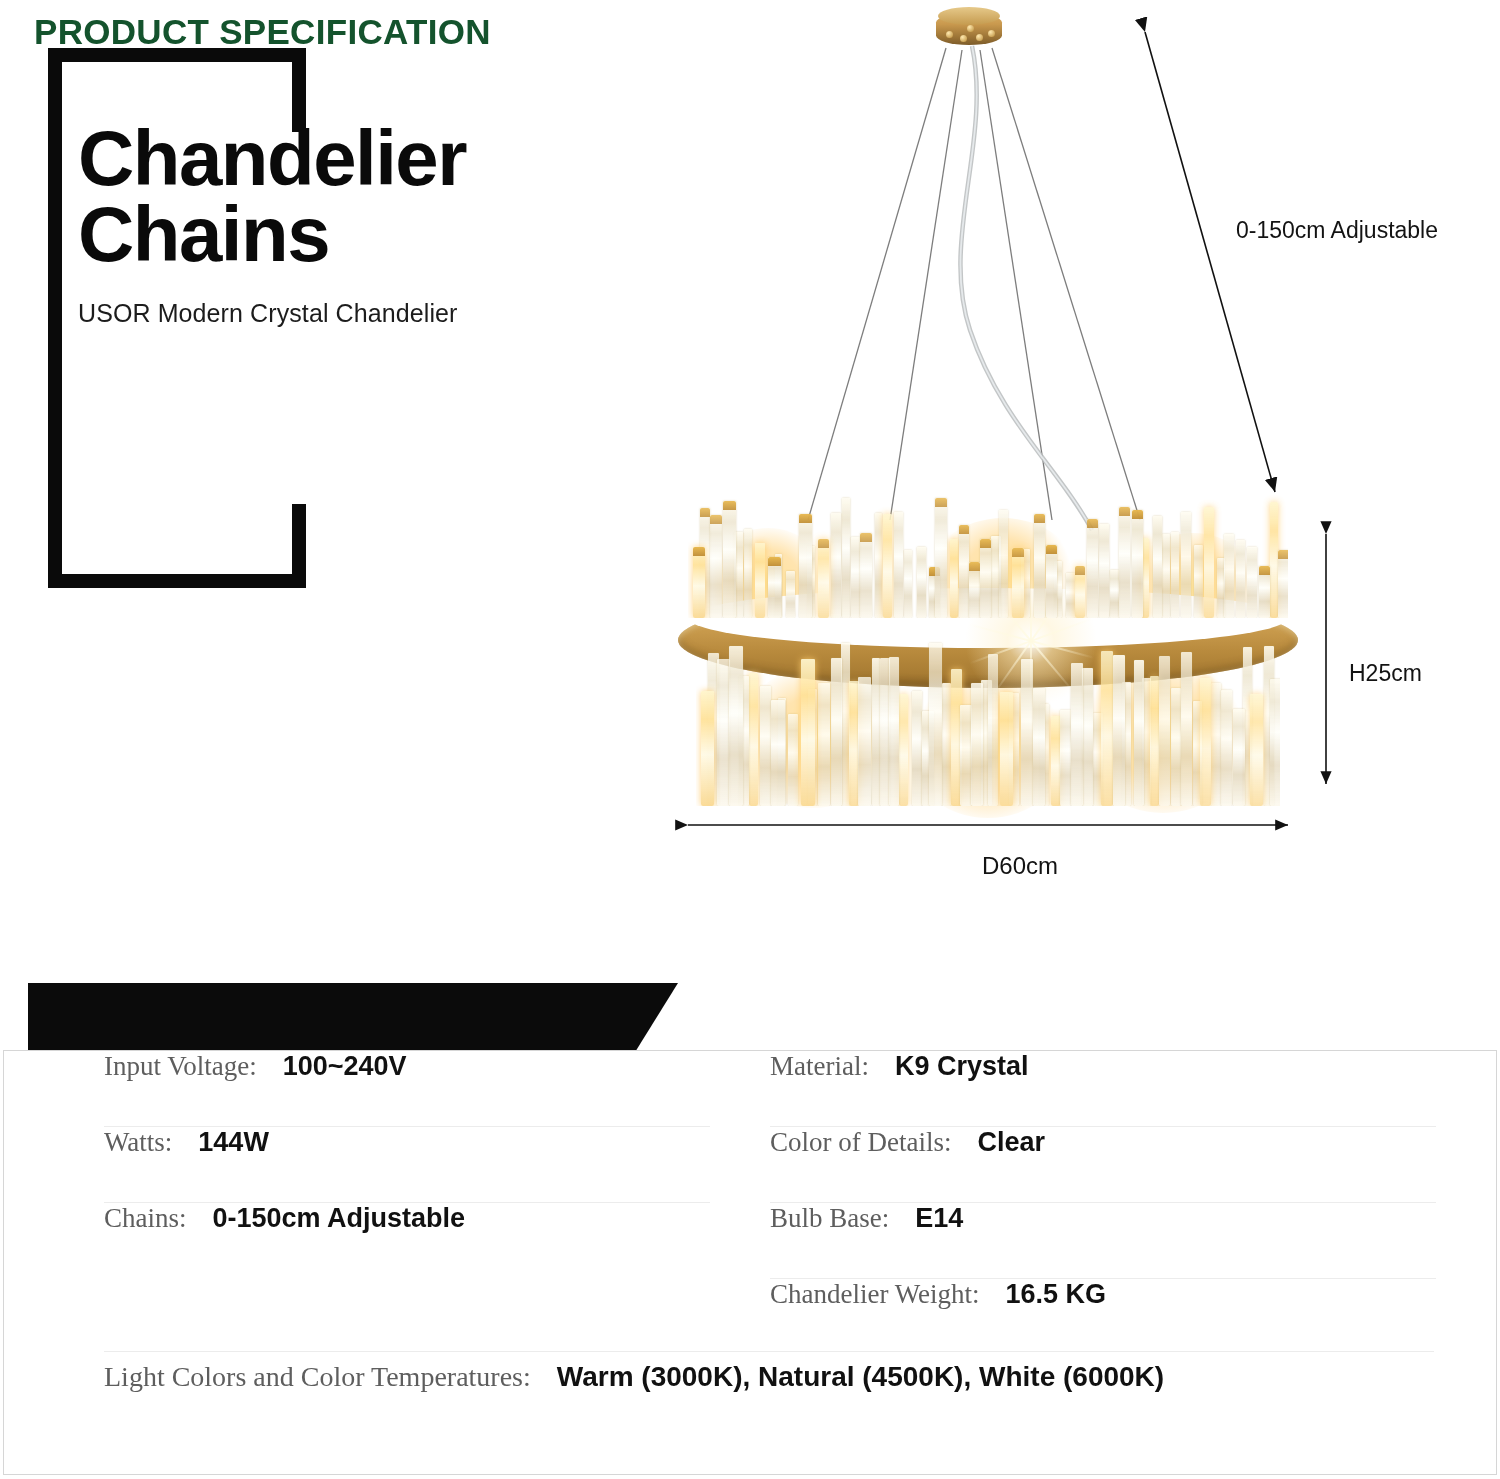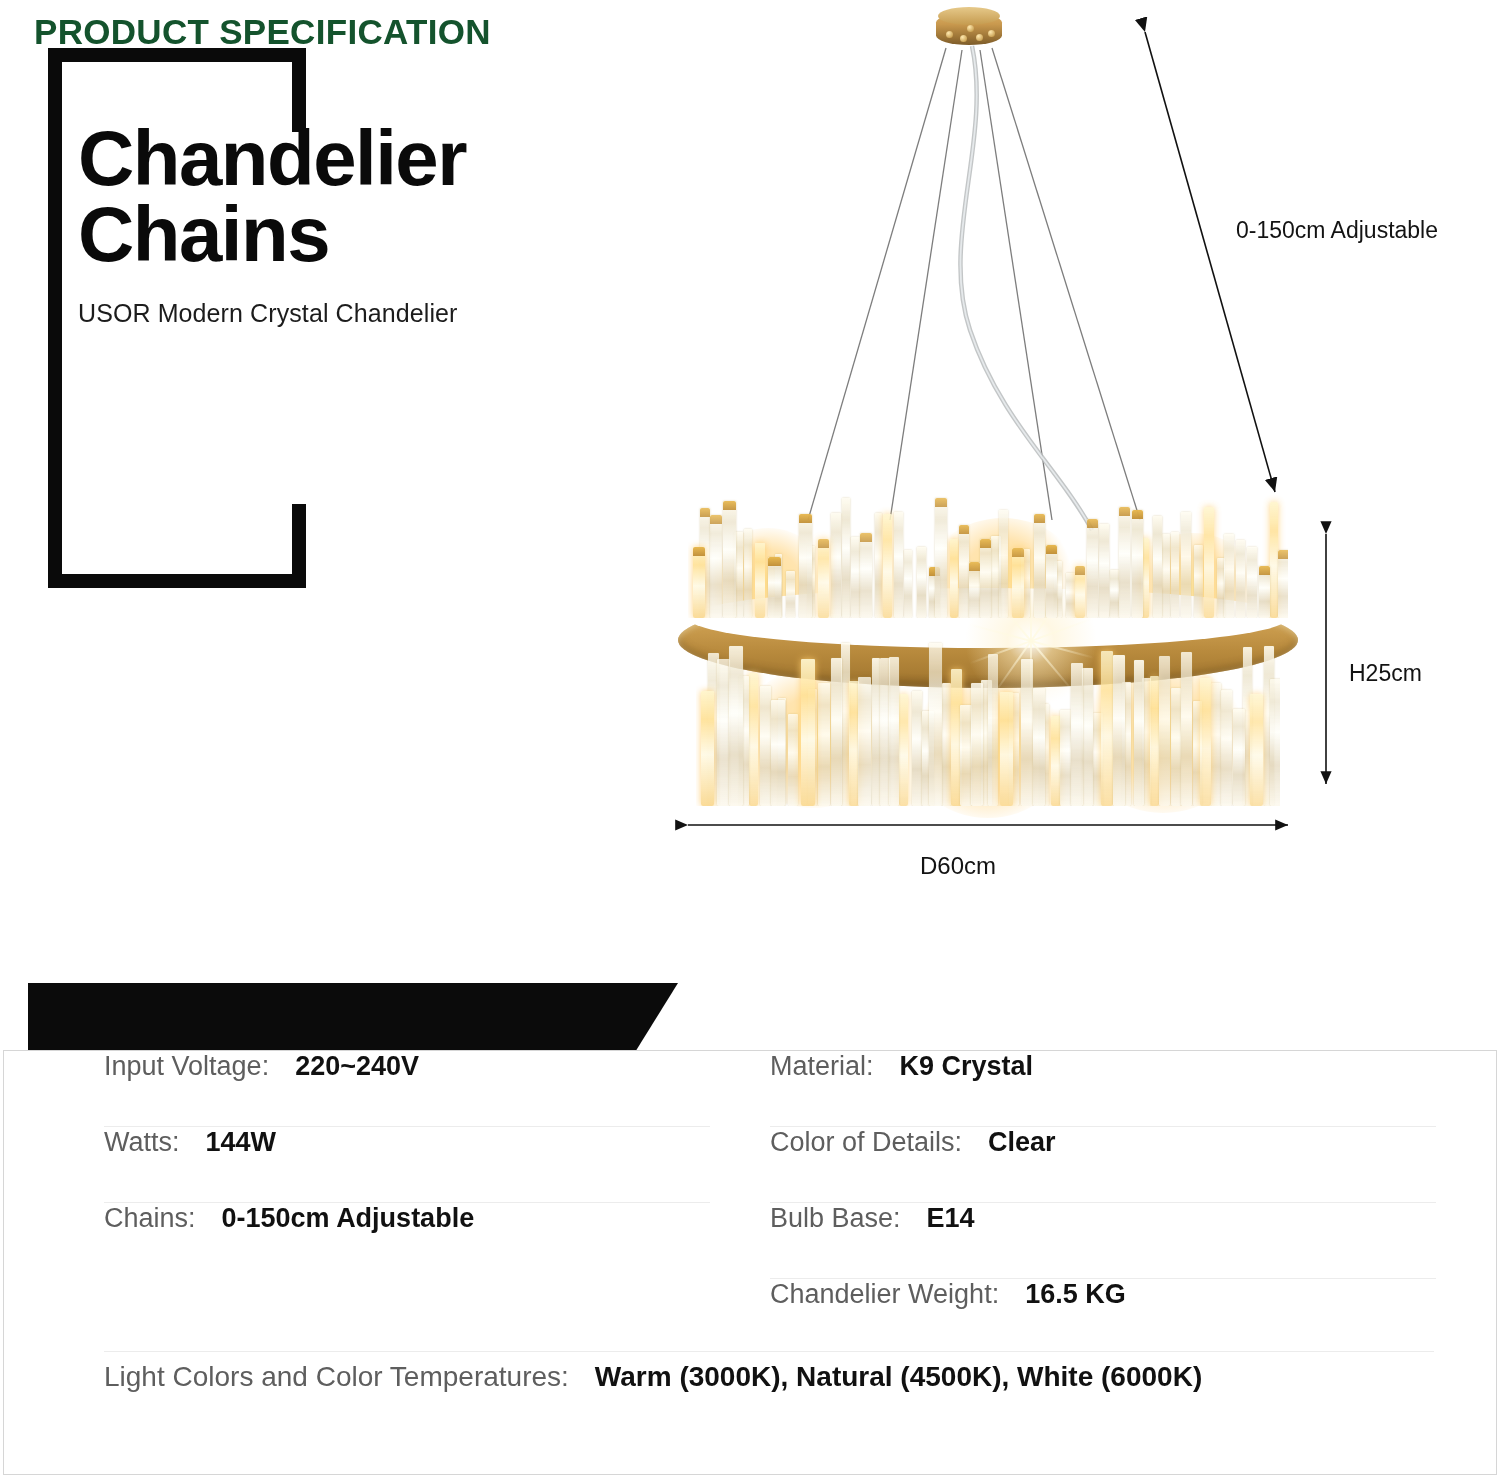--- a/index.html
+++ b/index.html
@@ -179,21 +179,21 @@
   #dims { position: absolute; left: 0; top: 0; width: 1500px; height: 920px; pointer-events: none; }
   .dim-label {
     position: absolute;
     font-size: 23px;
     color: #131313;
     font-family: "Liberation Sans", sans-serif;
     white-space: nowrap;
   }
   #label-adjustable { left: 1236px; top: 217px; }
   #label-h { left: 1349px; top: 660px; }
-  #label-d { left: 920px; top: 852px; font-size: 24px; }
+  #label-d { left: 982px; top: 852px; font-size: 24px; }
 
   
   #spec-banner {
     position: absolute;
     left: 28px; top: 983px;
     width: 650px; height: 68px;
     background: #0b0b0b;
     clip-path: polygon(0 0, 100% 0, 93.5% 100%, 0 100%);
   }
   #spec-banner-text {
@@ -225,20 +225,21 @@
     align-items: baseline;
     height: 76px;
     border-bottom: 1px solid #ececec;
   }
   .spec-row:last-child { border-bottom: none; }
   .spec-label {
     font-size: 27px;
     color: #5e5e5e;
     font-weight: 400;
     white-space: nowrap;
+    font-family: Liberation Serif, serif;
   }
   .spec-value {
     font-size: 27px;
     color: #111111;
     font-weight: 700;
     margin-left: 26px;
     white-space: nowrap;
   }
   #spec-full-row {
     position: absolute;
@@ -509,21 +510,21 @@
 
   <div id="spec-banner"></div>
   <div id="spec-banner-text">PRODUCT SPECIFICATION</div>
 
   <div id="spec-table">
     <div id="spec-cols">
 
       <div class="spec-col left" id="spec-col-left">
           <div class="spec-row">
             <span class="spec-label">Input Voltage:</span>
-            <span class="spec-value">220~240V</span>
+            <span class="spec-value">100~240V</span>
           </div>
           <div class="spec-row">
             <span class="spec-label">Watts:</span>
             <span class="spec-value">144W</span>
           </div>
           <div class="spec-row">
             <span class="spec-label">Chains:</span>
             <span class="spec-value">0-150cm Adjustable</span>
           </div>
         </div>

